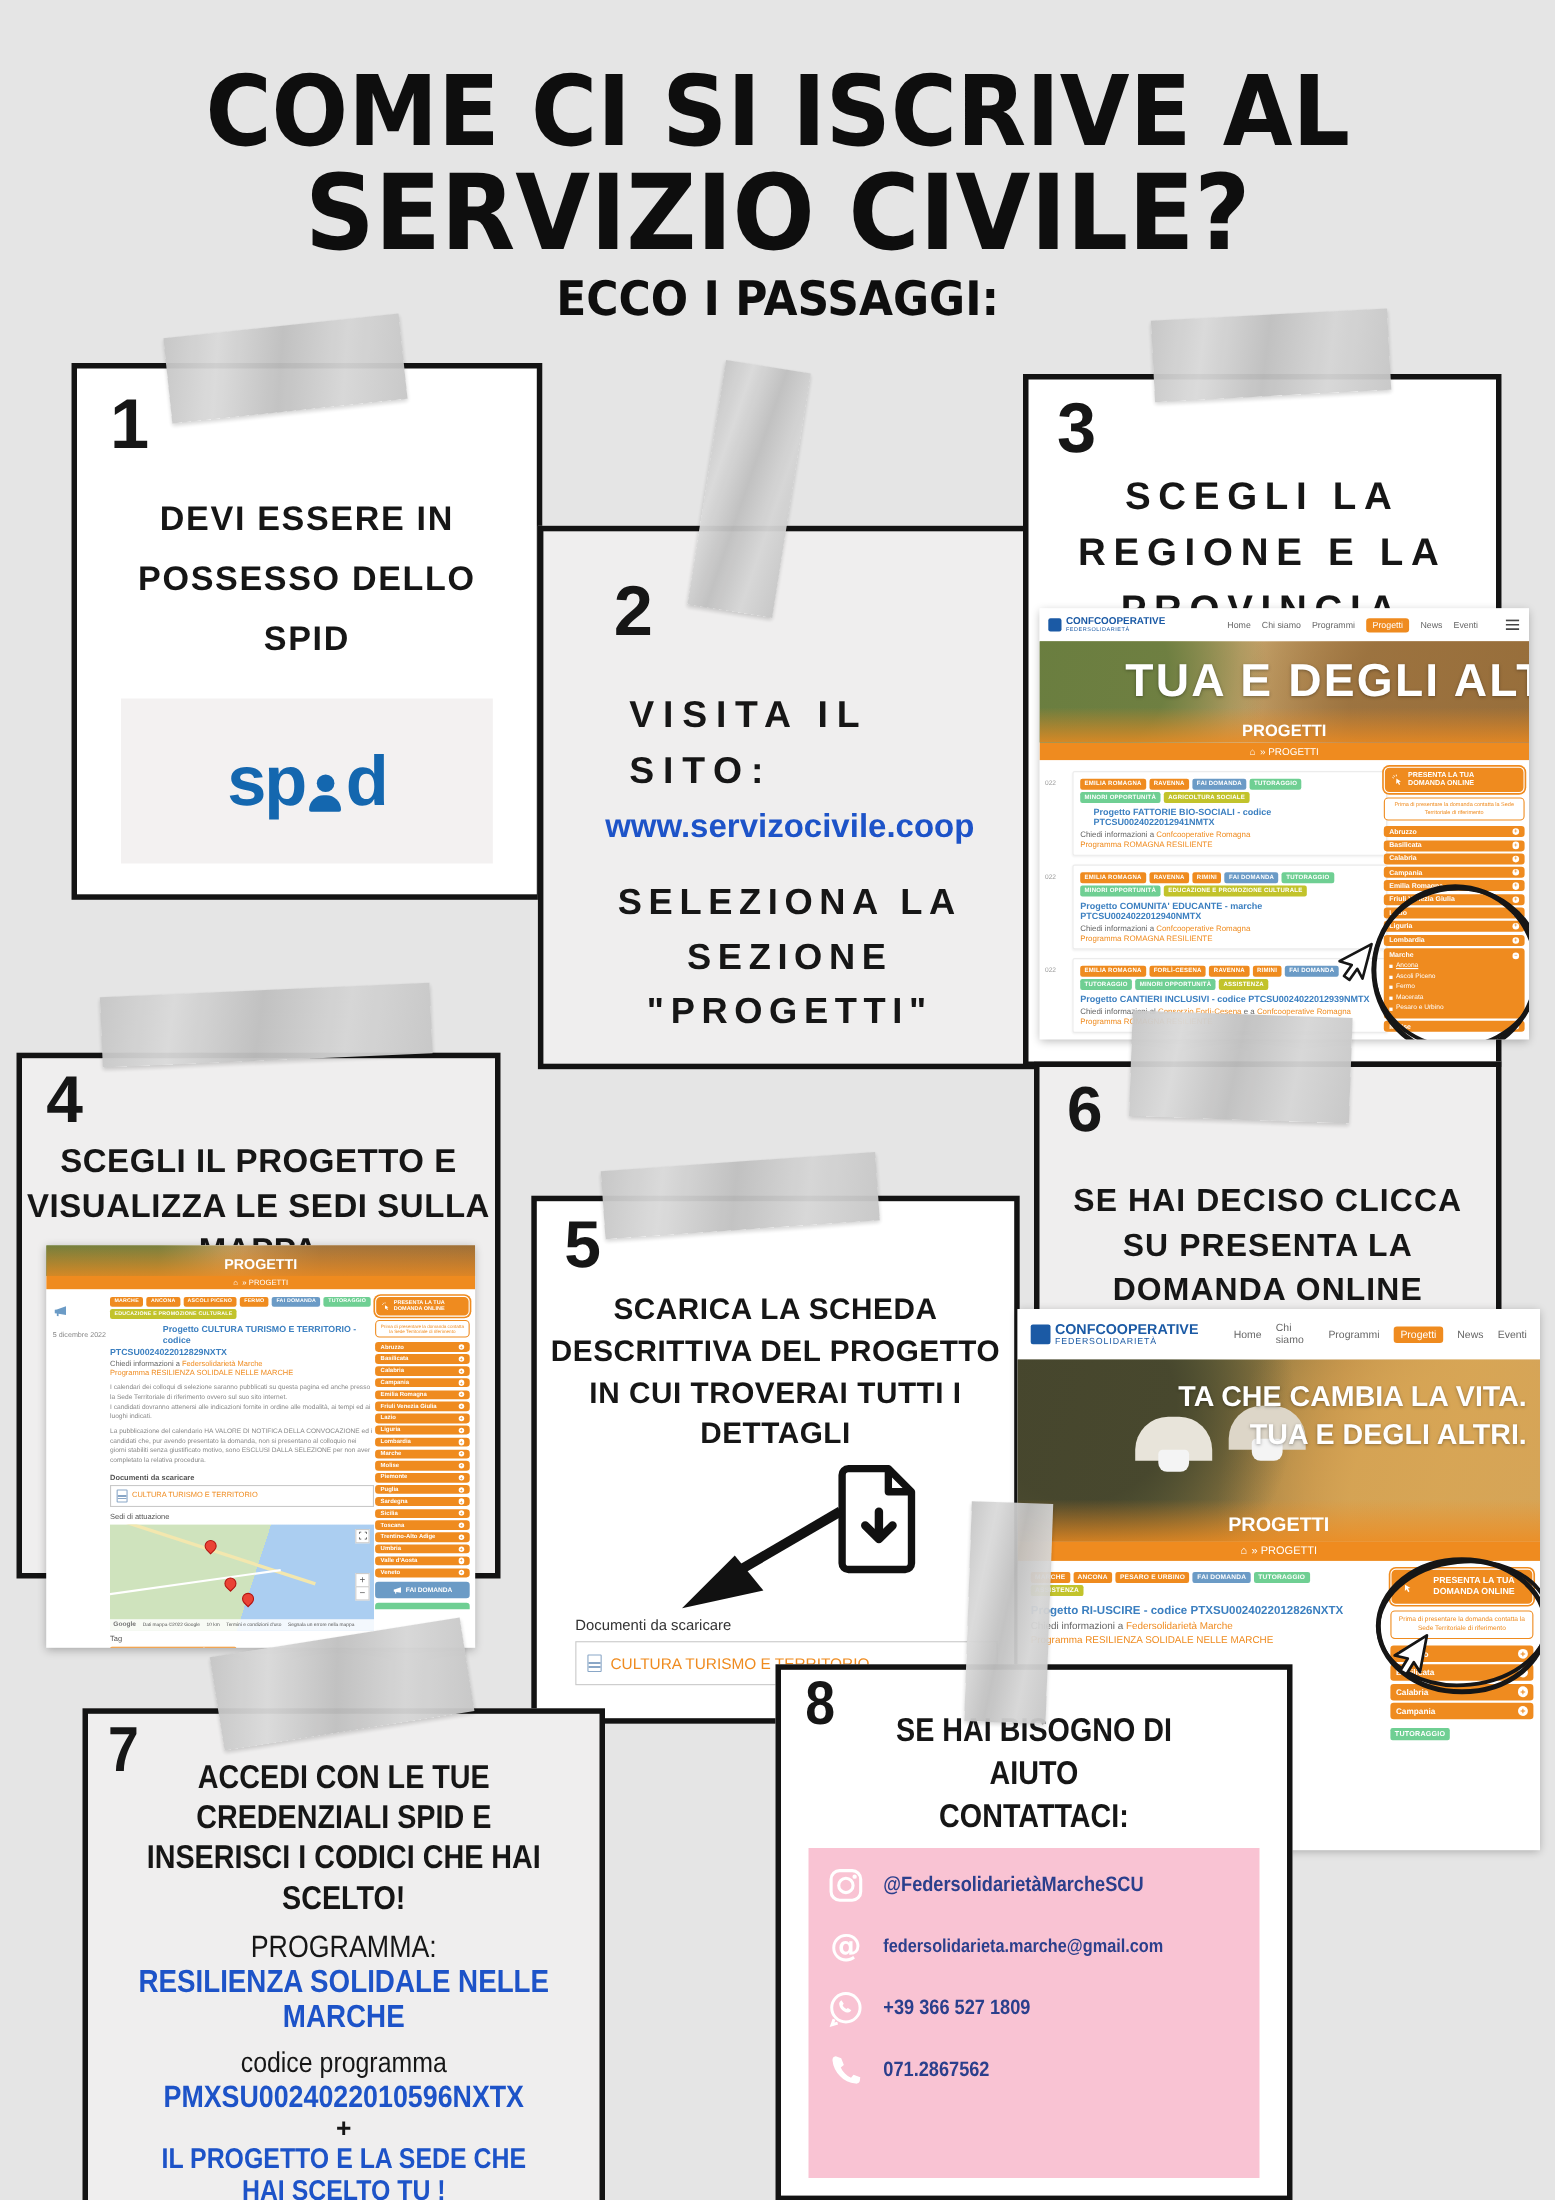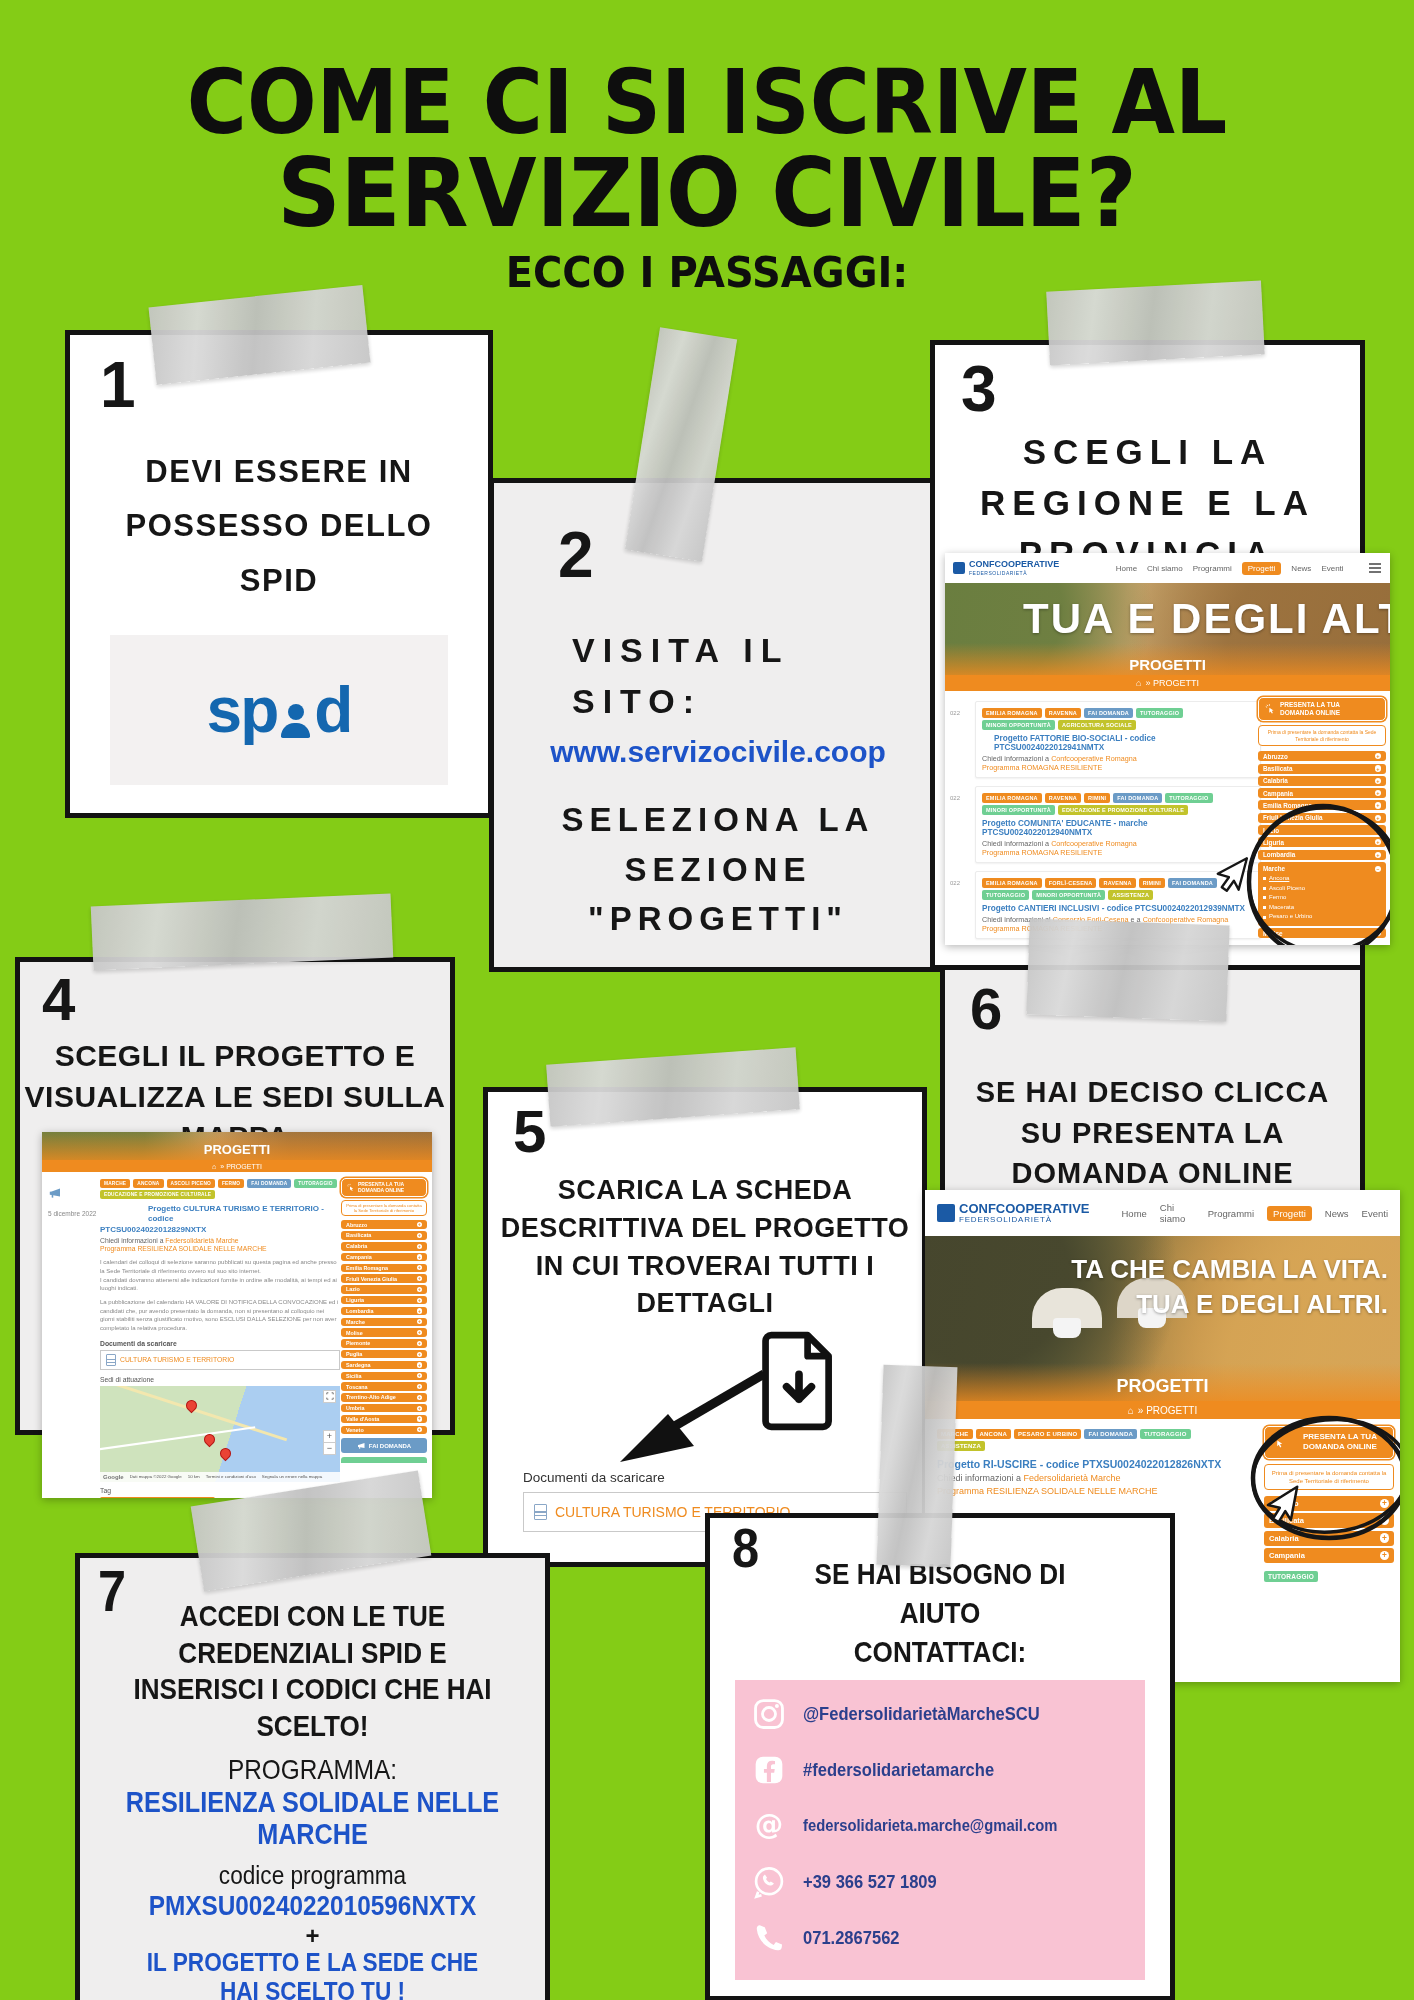--- a/index.html
+++ b/index.html
@@ -1,16 +1,16 @@
 <!DOCTYPE html>
 <html><head>
 <meta charset="utf-8">
 <style>
   html,body{margin:0;padding:0;background:#9c8fb5;font-family:"Liberation Sans",sans-serif;}
-  .canvas{position:relative;width:1414px;height:2000px;background:#84cc16;overflow:hidden;margin:0 auto;}
+  .canvas{position:relative;width:1414px;height:2000px;background:#e5e5e5;overflow:hidden;margin:0 auto;}
   .abs{position:absolute;}
   
   .poster-title{position:absolute;left:0;right:0;text-align:center;font-family:"DejaVu Sans",sans-serif;font-weight:900;color:#0e0e0e;line-height:1;transform:scaleY(1.08);}
   .stepbox{position:absolute;border:5px solid #131313;background:#fff;z-index:2;}
   .gray{background:#efeeee;}
   .num{position:absolute;font-weight:800;color:#161616;line-height:1;}
   .hd{position:absolute;left:0;right:0;text-align:center;font-weight:800;color:#161616;white-space:pre-line;}
   .preline{white-space:pre-line;}
   .cond{transform:scaleX(.87);transform-origin:50% 0;}
   .tape{position:absolute;z-index:30;background:linear-gradient(100deg,#c6c6c6,#dadada 22%,#c0c0c0 48%,#d6d6d6 74%,#c7c7c7);opacity:.95;box-shadow:0 2px 4px rgba(0,0,0,.18);}
@@ -615,29 +615,20 @@
               <svg width="34" height="34" viewBox="0 0 24 24">
                 <rect x="2.5" y="2.5" width="19" height="19" rx="5.5" fill="none" stroke="#fff" stroke-width="2"></rect>
                 <circle cx="12" cy="12" r="4.6" fill="none" stroke="#fff" stroke-width="2"></circle>
                 <circle cx="17.6" cy="6.4" r="1.4" fill="#fff"></circle>
               </svg>
             </span>
             <span class="clabel cond" style="font-size:19px;transform-origin:0 50%;">@FedersolidarietàMarcheSCU</span>
           </div>
           <div class="crow">
             <span class="cic">
-              <svg width="32" height="32" viewBox="0 0 24 24">
-                <rect x="2" y="2" width="20" height="20" rx="5.5" fill="#fff"></rect>
-                <path d="M13.5 21v-7h2.4l.4-2.8h-2.8V9.3c0-.8.4-1.6 1.7-1.6h1.3V5.3s-1.2-.2-2.3-.2c-2.3 0-3.8 1.4-3.8 3.9v2.2H8.2V14h2.2v7z" fill="#f9c3d3"></path>
-              </svg>
-            </span>
-            <span class="clabel cond" style="font-size:19px;transform-origin:0 50%;">#federsolidarietamarche</span>
-          </div>
-          <div class="crow">
-            <span class="cic">
               <svg width="36" height="36" viewBox="0 0 24 24">
                 <text x="12" y="17.5" text-anchor="middle" font-size="19" font-weight="bold" fill="#fff" font-family="DejaVu Sans, sans-serif">@</text>
               </svg>
             </span>
             <span class="clabel cond" style="font-size:17px;transform-origin:0 50%;">federsolidarieta.marche@gmail.com</span>
           </div>
           <div class="crow">
             <span class="cic">
               <svg width="36" height="36" viewBox="0 0 24 24">
                 <circle cx="12" cy="11.5" r="8.6" fill="none" stroke="#fff" stroke-width="1.8"></circle>

